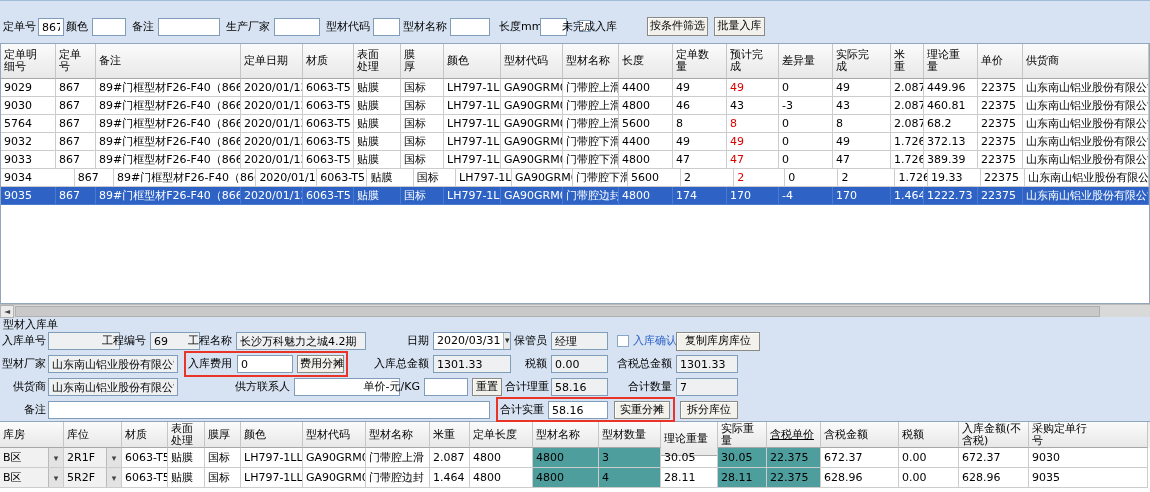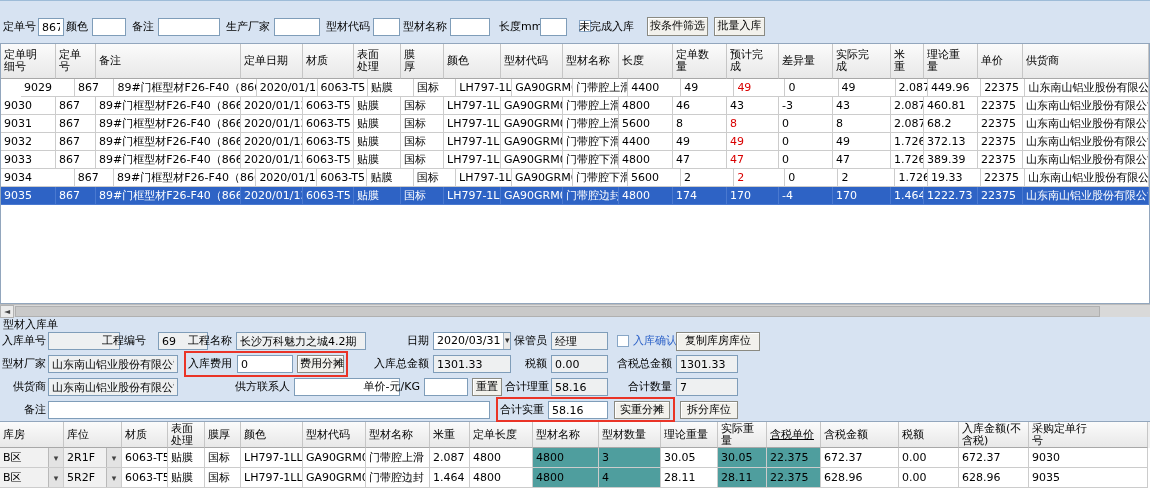--- a/index.html
+++ b/index.html
@@ -67,21 +67,21 @@
     <input class="fld" style="left: 158px; top: 17px; width: 62px;" value="">
     <span class="lbl" style="left:226px;top:17px;width:46px">生产厂家</span>
     <input class="fld" style="left: 274px; top: 17px; width: 46px;" value="">
     <span class="lbl" style="left:326px;top:17px;width:46px">型材代码</span>
     <input class="fld" style="left: 373px; top: 17px; width: 27px;" value="">
     <span class="lbl" style="left:403px;top:17px;width:46px">型材名称</span>
     <input class="fld" style="left: 450px; top: 17px; width: 40px;" value="">
     <span class="lbl" style="left:499px;top:17px;width:40px">长度mm</span>
     <input class="fld" style="left: 540px; top: 17px; width: 27px;" value="">
     <span class="cb" style="left:579px;top:19px"></span>
-    <span class="lbl" style="left:579px;top:17px;width:58px">未完成入库</span>
+    <span class="lbl" style="left:562px;top:17px;width:58px">未完成入库</span>
     <div class="btn" style="left:647px;top:16px;width:61px">按条件筛选</div>
     <div class="btn" style="left:714px;top:16px;width:51px">批量入库</div>
   </div>
 
   <div class="grid" id="order-grid" style="left:0;top:42px;width:1150px;height:261px">
       <div class="g-head" style="height: 35px;">
         <div class="g-hc" style="width: 55px; height: 35px;">定单明
 细号</div>
         <div class="g-hc" style="width: 40px; height: 35px;">定单
 号</div>
@@ -103,21 +103,21 @@
         <div class="g-hc" style="width: 54px; height: 35px;">差异量</div>
         <div class="g-hc" style="width: 58px; height: 35px;">实际完
 成</div>
         <div class="g-hc" style="width: 33px; height: 35px;">米
 重</div>
         <div class="g-hc" style="width: 54px; height: 35px;">理论重
 量</div>
         <div class="g-hc" style="width: 45px; height: 35px;">单价</div>
         <div class="g-hc" style="width: 126px; height: 35px;">供货商</div>
       </div>
-      <div class="g-row" style="height: 18px; padding-left: 20px;">
+      <div class="g-row" style="height: 18px;">
         <div class="g-c" style="width: 55px;">9029</div>
         <div class="g-c" style="width: 40px;">867</div>
         <div class="g-c" style="width: 145px;">89#门框型材F26-F40（866+867）</div>
         <div class="g-c" style="width: 62px;">2020/01/13</div>
         <div class="g-c" style="width: 51px;">6063-T5</div>
         <div class="g-c" style="width: 47px;">贴膜</div>
         <div class="g-c" style="width: 43px;">国标</div>
         <div class="g-c" style="width: 57px;">LH797-1LL0</div>
         <div class="g-c" style="width: 62px;">GA90GRM03</div>
         <div class="g-c" style="width: 56px;">门带腔上滑</div>
@@ -146,21 +146,21 @@
         <div class="g-c" style="width: 54px;">46</div>
         <div class="g-c" style="width: 52px;">43</div>
         <div class="g-c" style="width: 54px;">-3</div>
         <div class="g-c" style="width: 58px;">43</div>
         <div class="g-c" style="width: 33px;">2.087</div>
         <div class="g-c" style="width: 54px;">460.81</div>
         <div class="g-c" style="width: 45px;">22375</div>
         <div class="g-c" style="width: 126px;">山东南山铝业股份有限公司</div>
       </div>
       <div class="g-row" style="height: 18px;">
-        <div class="g-c" style="width: 55px;">9031</div>
+        <div class="g-c" style="width: 55px;">5764</div>
         <div class="g-c" style="width: 40px;">867</div>
         <div class="g-c" style="width: 145px;">89#门框型材F26-F40（866+867）</div>
         <div class="g-c" style="width: 62px;">2020/01/13</div>
         <div class="g-c" style="width: 51px;">6063-T5</div>
         <div class="g-c" style="width: 47px;">贴膜</div>
         <div class="g-c" style="width: 43px;">国标</div>
         <div class="g-c" style="width: 57px;">LH797-1LL0</div>
         <div class="g-c" style="width: 62px;">GA90GRM03</div>
         <div class="g-c" style="width: 56px;">门带腔上滑</div>
         <div class="g-c" style="width: 54px;">5600</div>
@@ -263,21 +263,21 @@
     <div class="sb-arrow">◄</div>
     <div class="sb-thumb"></div>
   </div>
 
   <div>
     <div class="sec-title">型材入库单</div>
 
     <span class="lbl r" style="left:2px;top:331px;width:44px">入库单号</span>
     <input class="fld ro" style="left: 48px; top: 331px; width: 72px;" value="">
     <span class="lbl r" style="left:102px;top:331px;width:44px">工程编号</span>
-    <input class="fld ro" style="left: 150px; top: 331px; width: 50px; margin-left: 8px;" value="69">
+    <input class="fld ro" style="left: 150px; top: 331px; width: 50px;" value="69">
     <span class="lbl r" style="left:188px;top:331px;width:44px">工程名称</span>
     <input class="fld ro" style="left: 236px; top: 331px; width: 130px;" value="长沙万科魅力之城4.2期">
     <span class="lbl r" style="left:395px;top:331px;width:34px">日期</span>
     <div class="fld datefld" style="left:433px;top:331px;width:78px">
       <span class="dv">2020/03/31</span>
       <span class="da">▾</span>
     </div>
     <span class="lbl r" style="left:503px;top:331px;width:44px">保管员</span>
     <input class="fld ro" style="left: 551px; top: 331px; width: 57px;" value="经理">
     <span class="cb" style="left:617px;top:334px"></span>
@@ -326,21 +326,21 @@
           <div class="g-hc" style="width: 37px; height: 26px;">表面
 处理</div>
           <div class="g-hc" style="width: 36px; height: 26px;">膜厚</div>
           <div class="g-hc" style="width: 62px; height: 26px;">颜色</div>
           <div class="g-hc" style="width: 63px; height: 26px;">型材代码</div>
           <div class="g-hc" style="width: 64px; height: 26px;">型材名称</div>
           <div class="g-hc" style="width: 40px; height: 26px;">米重</div>
           <div class="g-hc" style="width: 63px; height: 26px;">定单长度</div>
           <div class="g-hc" style="width: 66px; height: 26px;">型材名称</div>
           <div class="g-hc" style="width: 62px; height: 26px;">型材数量</div>
-          <div class="g-hc" style="width: 57px; height: 26px; font-family: Liberation Mono, monospace;">理论重量</div>
+          <div class="g-hc" style="width: 57px; height: 34px; font-family: Liberation Mono, monospace;">理论重量</div>
           <div class="g-hc" style="width: 49px; height: 26px;">实际重量</div>
           <div class="g-hc" style="width: 54px; height: 26px; text-decoration: underline;">含税单价</div>
           <div class="g-hc" style="width: 78px; height: 26px; text-align: right;">含税金额</div>
           <div class="g-hc" style="width: 60px; height: 26px;">税额</div>
           <div class="g-hc" style="width: 70px; height: 26px;">入库金额(不
 含税)</div>
           <div class="g-hc" style="width: 119px; height: 26px;">采购定单行
 号</div>
         </div>
         <div class="g-row" style="height: 20px;">

